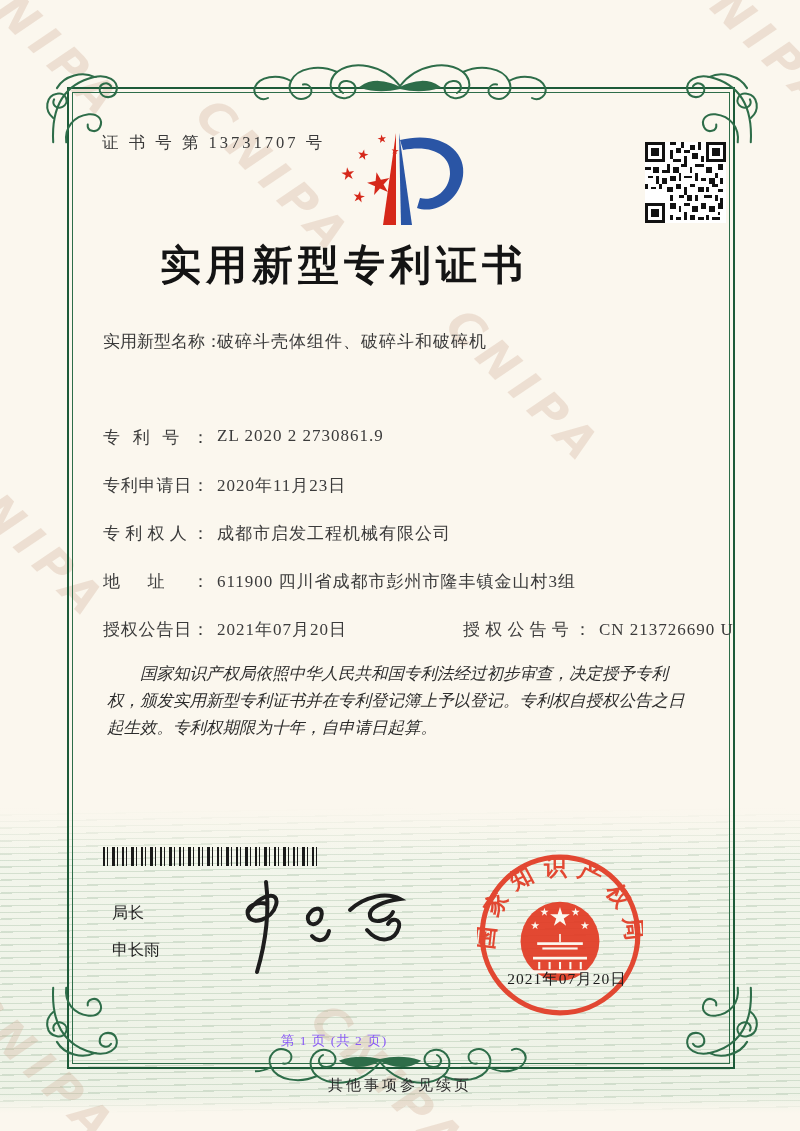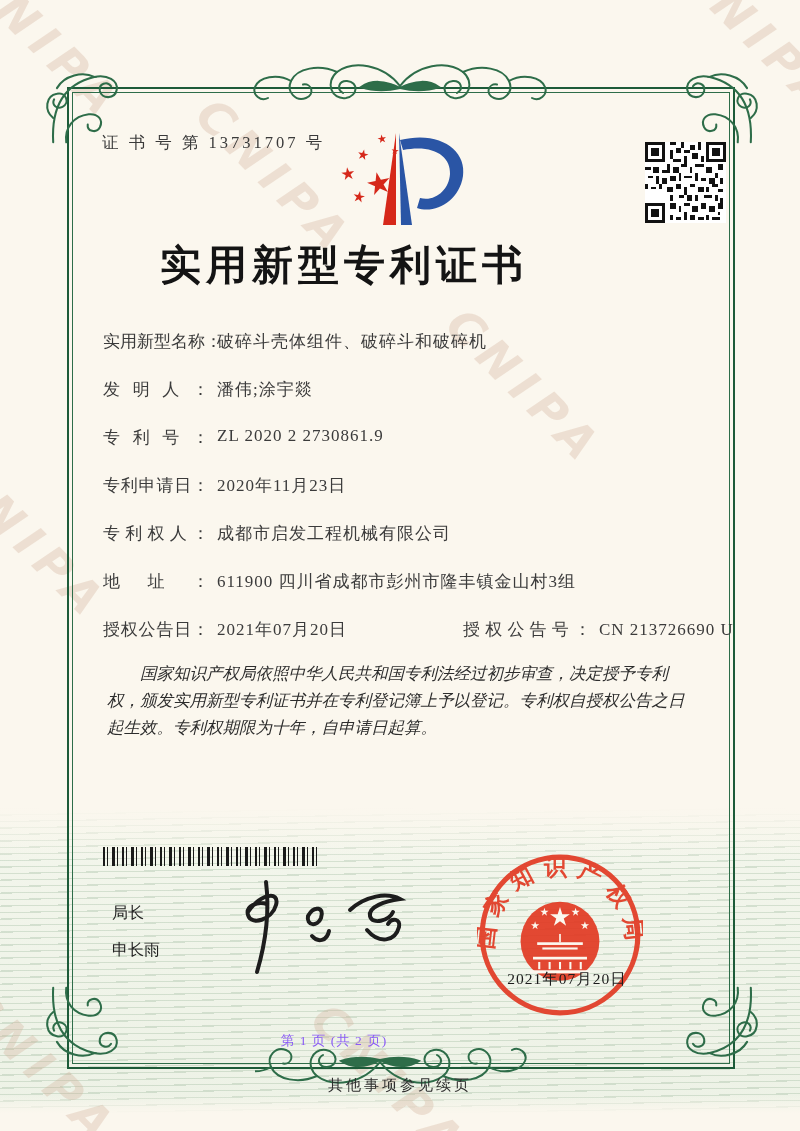--- a/index.html
+++ b/index.html
@@ -200,23 +200,20 @@
         <rect x="24" y="27" width="3" height="1"></rect>
         <rect x="26" y="25" width="1" height="1"></rect>
     </g>
   </svg>
 
   <div class="title">实用新型专利证书</div>
 
   <div class="frow" style="top:330px">
     <span class="flabel">实用新型名称：</span><span class="fvalue">破碎斗壳体组件、破碎斗和破碎机</span>
   </div>
-  <div class="frow" style="top:378px">
-    <span class="flabel">发明人：</span><span class="fvalue">潘伟;涂宇燚</span>
-  </div>
   <div class="frow" style="top:426px">
     <span class="flabel">专利号：</span><span class="fvalue">ZL 2020 2 2730861.9</span>
   </div>
   <div class="frow" style="top:474px">
     <span class="flabel">专利申请日：</span><span class="fvalue">2020年11月23日</span>
   </div>
   <div class="frow" style="top:522px">
     <span class="flabel">专利权人：</span><span class="fvalue">成都市启发工程机械有限公司</span>
   </div>
   <div class="frow" style="top:570px">

